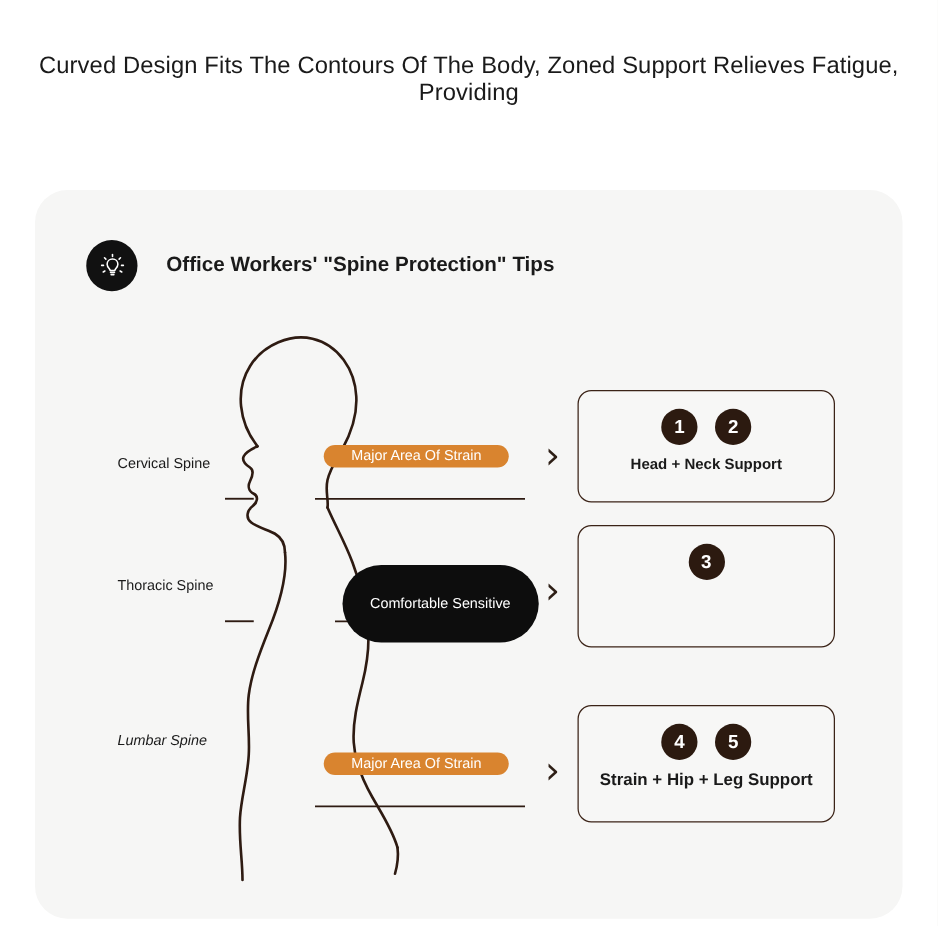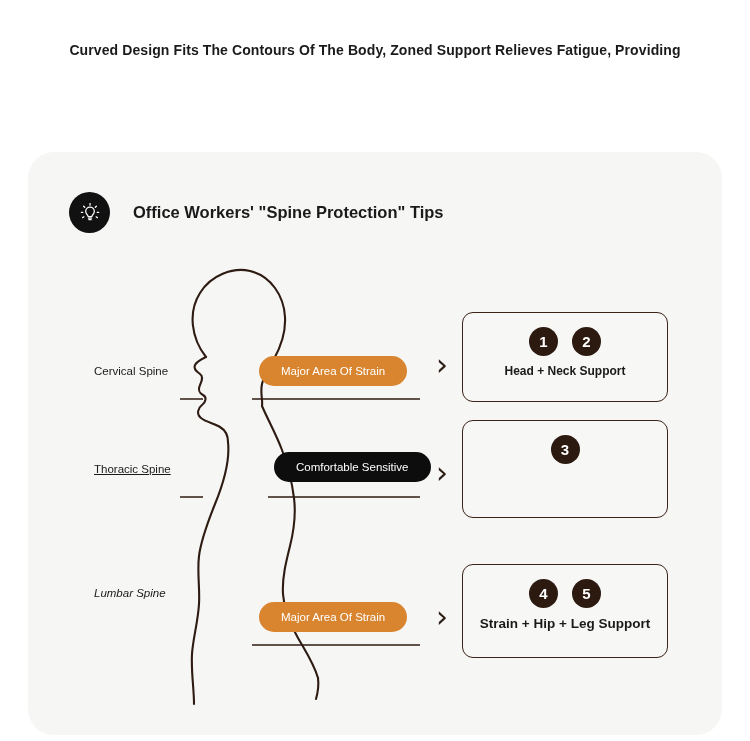--- a/index.html
+++ b/index.html
@@ -26,22 +26,22 @@
   }
   .header-line {
     position: absolute;
     width: 750px;
     text-align: center;
     color: #1a1a1a;
     letter-spacing: .1px;
   }
   .header-line-1 {
     top: 42px;
-    font-size: 14px;
-    font-weight: 700;
+    font-size: 19px;
+    font-weight: 400;
   }
   .header-line-2 {
     top: 78px;
     font-size: 15.5px;
     font-weight: 600;
   }
 
   
   .panel {
     position: absolute;
@@ -90,43 +90,43 @@
 
   
   .spine-label {
     position: absolute;
     font-size: 11.5px;
     color: #1a1a1a;
     white-space: nowrap;
     text-align: right;
   }
   .spine-label.l0 { left: 66px;  top: 213px; }
-  .spine-label.l1 { left: 66px;  top: 311px; text-decoration: underline; }
+  .spine-label.l1 { left: 66px;  top: 311px; }
   .spine-label.l2 { left: 66px;  top: 435px; font-style: italic; }
 
   
   .pill {
     position: absolute;
     display: flex;
     align-items: center;
     justify-content: center;
     border-radius: 999px;
     color: #ffffff;
     font-size: 11.5px;
     white-space: nowrap;
   }
   .pill-orange {
     background: #d9842f;
-    height: 30px;
+    height: 18px;
     padding: 0 22px;
   }
   .pill-black {
     background: #0d0d0d;
     height: 30px;
-    padding: 0 22px;
+    padding: 16px 22px;
   }
   .pill.p0 { left: 231px; top: 204px; }
   .pill.p1 { left: 246px; top: 300px; }
   .pill.p2 { left: 231px; top: 450px; }
 
   
   .chevron {
     position: absolute;
     font-size: 30px;
     line-height: 1;

